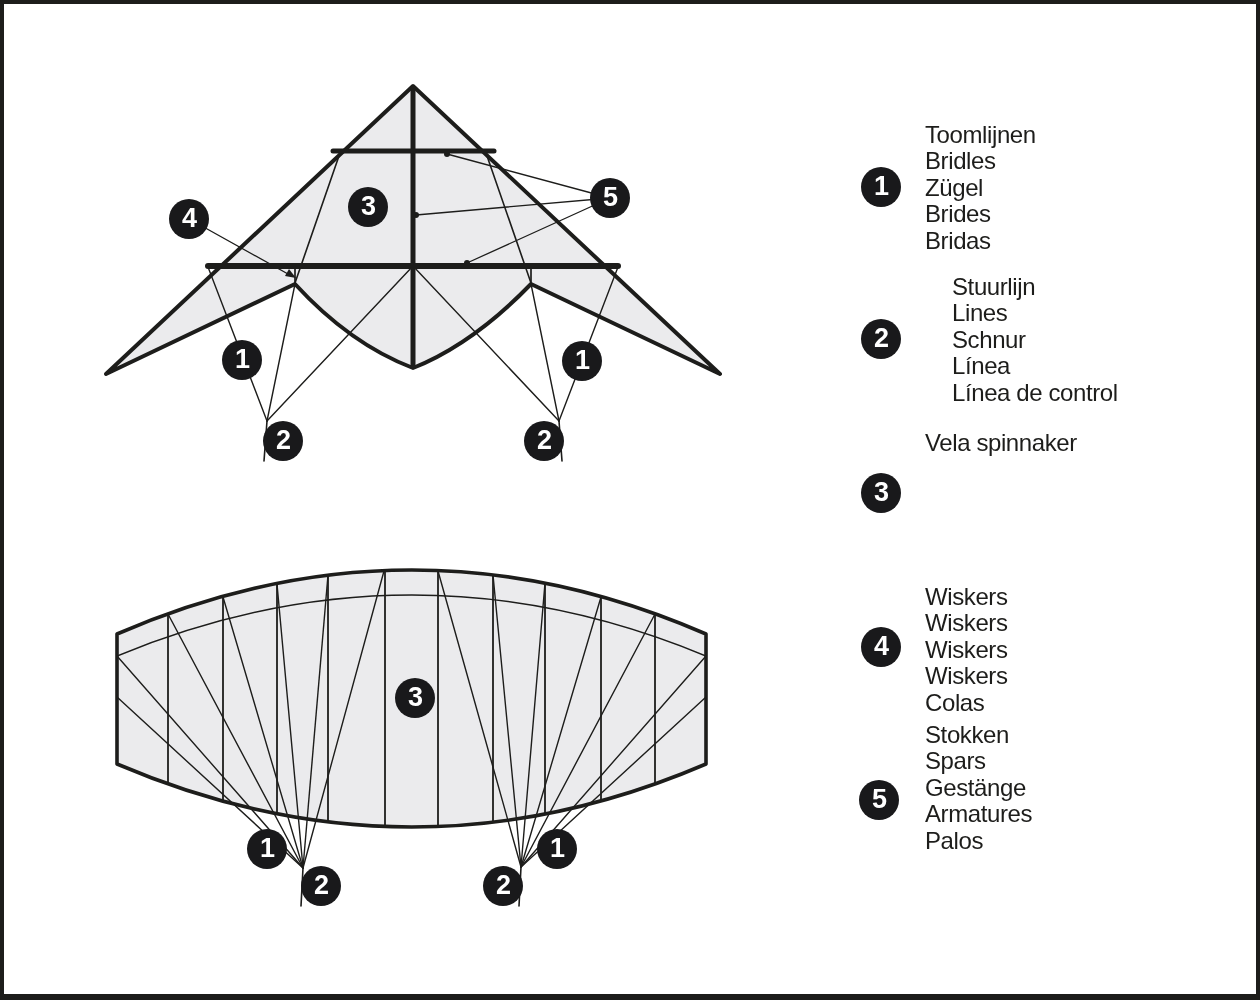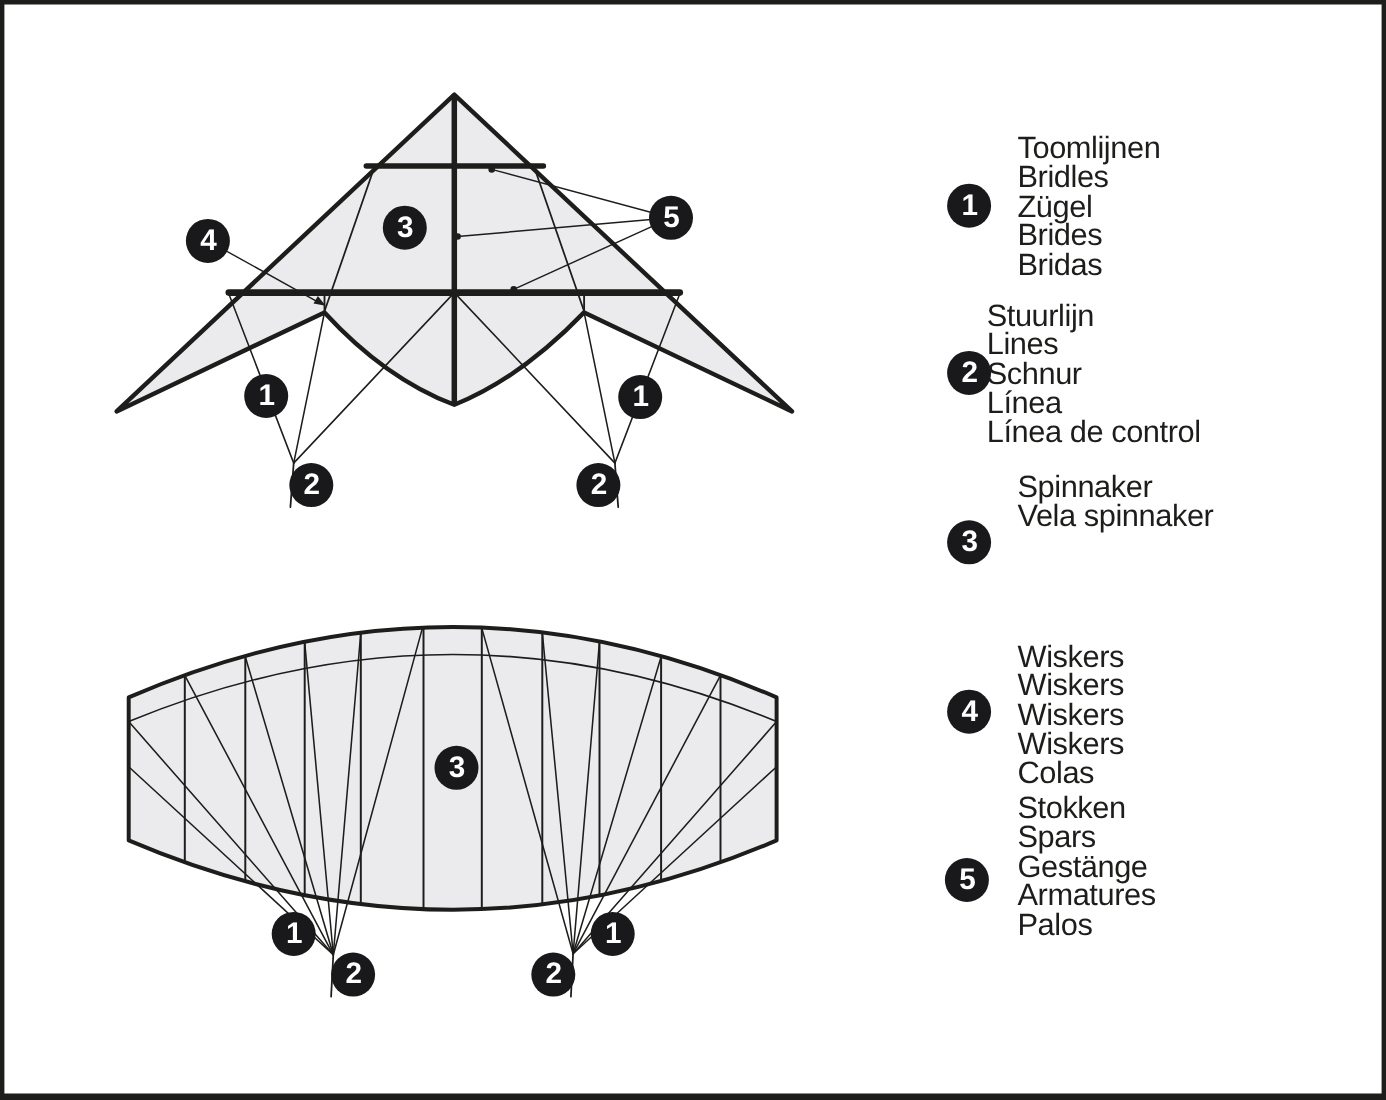--- a/index.html
+++ b/index.html
@@ -29,21 +29,21 @@
     font-size:27px; font-weight:bold;
     line-height:1;
     z-index:10;
     letter-spacing:-1px;
     padding-bottom:2px;
     box-sizing:border-box;
   }
   .legend-text {
     position:absolute;
     color:#1d1d1b;
-    font-size:28px;
+    font-size:24px;
     line-height:26.4px;
     letter-spacing:-0.4px;
     white-space:nowrap;
     z-index:10;
   }
   .legend-text div { height:26.4px; }
 </style>
 </head>
 <body>
 
@@ -165,31 +165,30 @@
     <div class="badge" style="left:861px;top:167px">1</div>
     <div class="legend-text" style="left:925px;top:122px">
       <div>Toomlijnen</div>
       <div>Bridles</div>
       <div>Zügel</div>
       <div>Brides</div>
       <div>Bridas</div>
     </div>
 
     <div class="badge" style="left:861px;top:319px">2</div>
-    <div class="legend-text" style="left:897px;top:274px">
+    <div class="legend-text" style="left:952px;top:274px">
       <div>Stuurlijn</div>
       <div>Lines</div>
       <div>Schnur</div>
       <div>Línea</div>
       <div>Línea de control</div>
     </div>
 
     <div class="badge" style="left:861px;top:473px">3</div>
     <div class="legend-text" style="left:925px;top:430px">
-      <div>Spinnaker</div>
       <div>Vela spinnaker</div>
     </div>
 
     <div class="badge" style="left:861px;top:627px">4</div>
     <div class="legend-text" style="left:925px;top:584px">
       <div>Wiskers</div>
       <div>Wiskers</div>
       <div>Wiskers</div>
       <div>Wiskers</div>
       <div>Colas</div>

